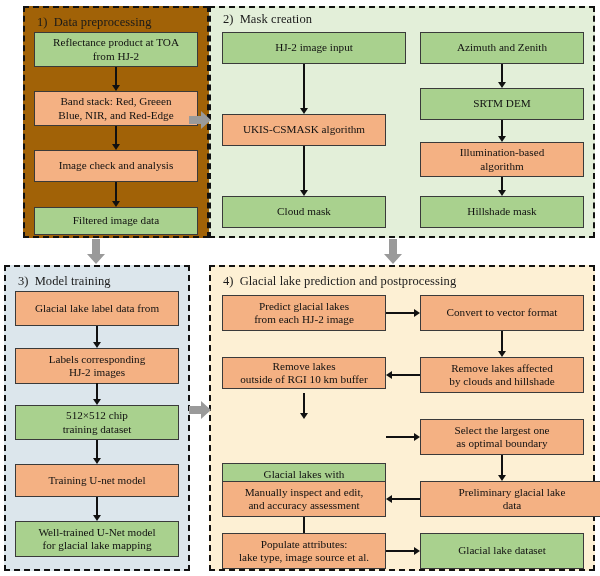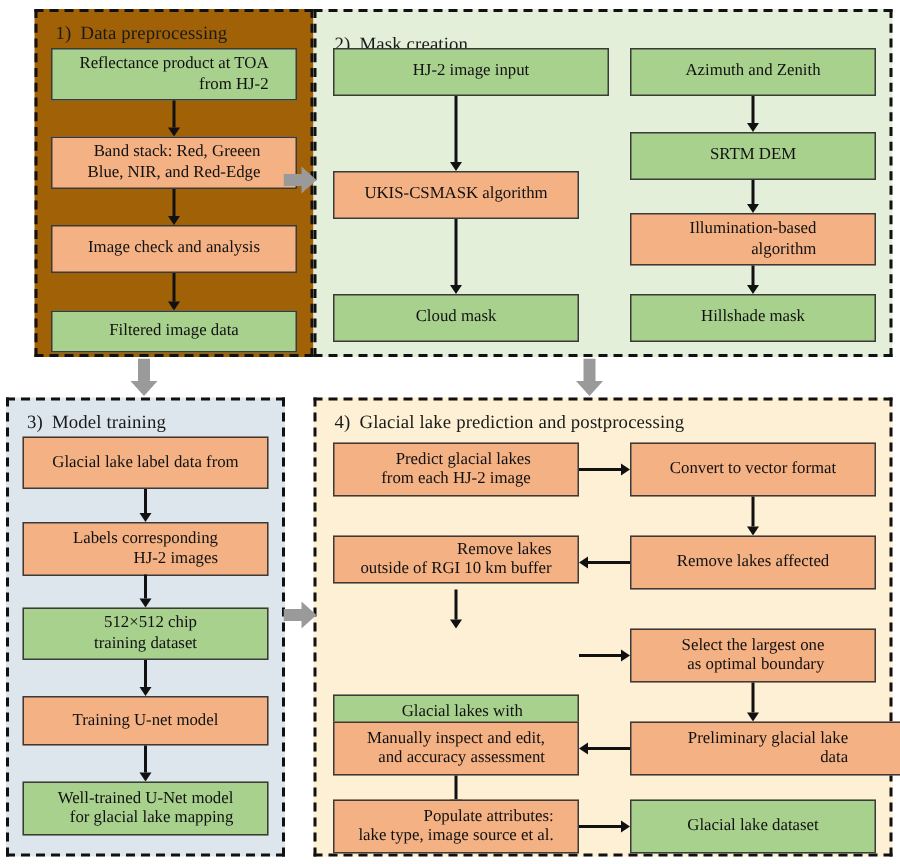--- a/index.html
+++ b/index.html
@@ -41,21 +41,21 @@
   #panel-4 { left: 209px; top: 265px; width: 386px; height: 306px; background: #fdf0d4; }
 
   
   .box {
     position: absolute;
     box-sizing: border-box;
     border: 1.6px solid #3a3a3a;
     display: flex;
     align-items: center;
     justify-content: center;
-    text-align: right;
+    text-align: center;
     font-size: 11.2px;
     line-height: 1.18;
     padding: 1px 3px;
     color: #111111;
   }
   .box.green  { background: #a9d18e; }
   .box.orange { background: #f4b183; }
   .box span { display: block; }
 
   
@@ -156,21 +156,21 @@
     </div>
 
     <div class="box green" id="p1b4" style="left:9px; top:199px; width:164px; height:28px;">
       <div>
           <span>Filtered image data</span>
         </div>
     </div>
   </div>
 
   <div class="panel" id="panel-2">
-    <div class="panel-title" style="left:12px; top:14px;">
+    <div class="panel-title" style="left:12px; top:4px;">
       <span class="num">2)</span><span>Mask creation</span>
     </div>
 
     <div class="box green" id="p2b1" style="left:11px; top:24px; width:184px; height:32px;">
       <div>
           <span>HJ-2 image input</span>
         </div>
     </div>
     <div class="arrow-v" style="left:86px; top:56px; width:14px; height:50px;">
       <div class="shaft" style="height:44px;"></div>
@@ -312,20 +312,21 @@
           <span>outside of RGI 10 km buffer</span>
         </div>
     </div>
     <div class="arrow-h" style="left:175px; top:98px; width:34px; height:20px;">
       <div class="shaft" style="width:29px; left:5px;"></div>
         <div class="head-l"></div>
     </div>
     <div class="box orange" id="p4b4" style="left:209px; top:90px; width:164px; height:36px;">
       <div>
           <span>Remove  lakes affected</span>
+          <span>by clouds and hillshade</span>
         </div>
     </div>
     <div class="arrow-v" style="left:86px; top:126px; width:14px; height:26px;">
       <div class="shaft" style="height:20px;"></div>
         <div class="head"></div>
     </div>
 
     <div class="box green" id="p4b5" style="left:11px; top:152px; width:164px; height:36px;margin-top:44px;">
       <div>
           <span>Glacial lakes with</span>

